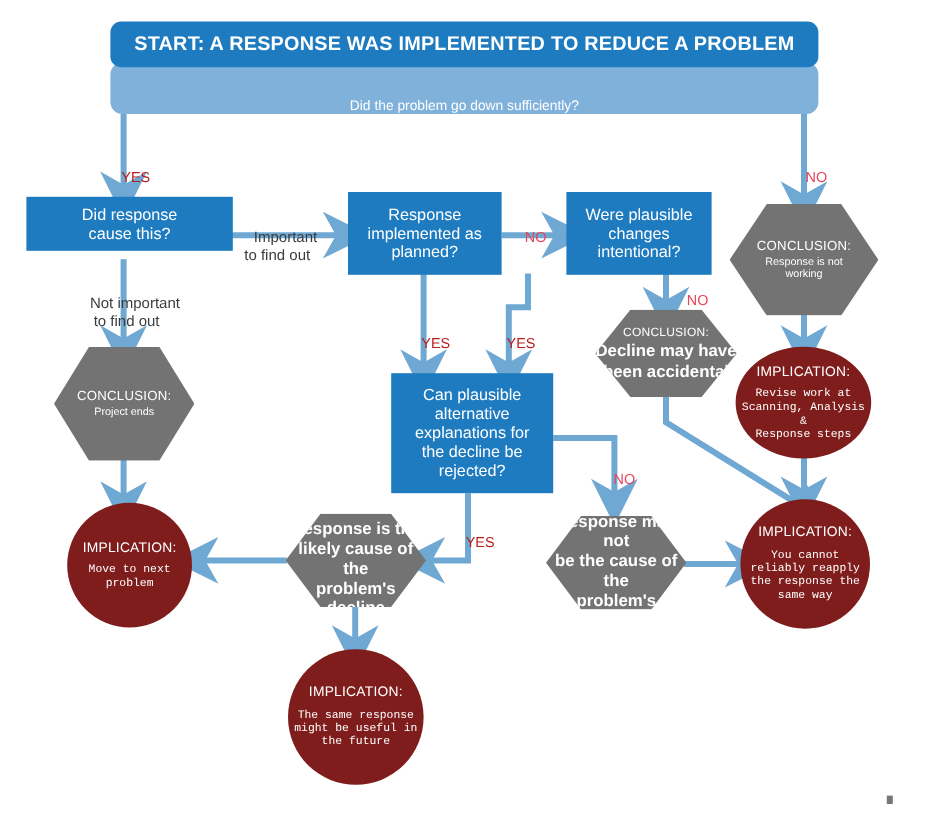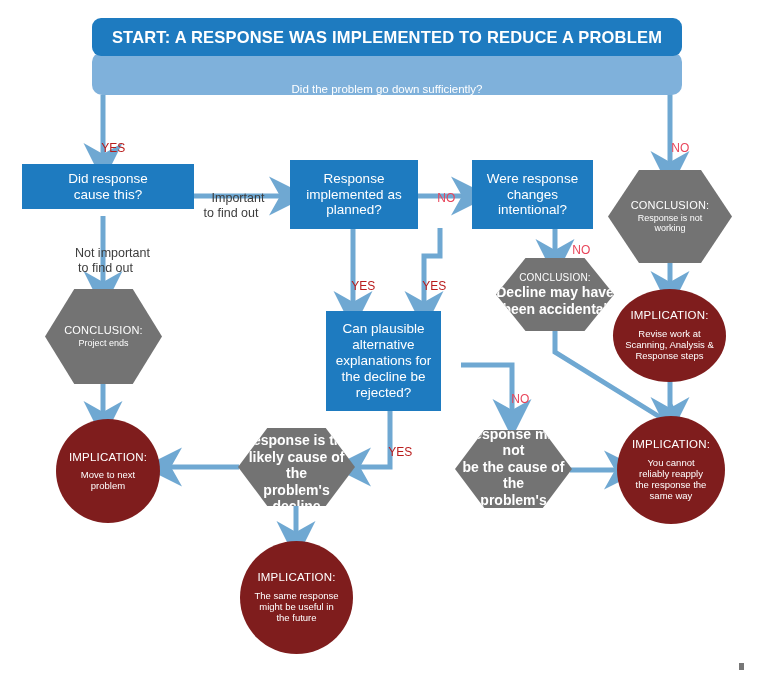--- a/index.html
+++ b/index.html
@@ -93,20 +93,21 @@
     background: #7f1d1d;
     border-radius: 50%;
   }
   .circle .title {
     font-size: 12.5px;
     letter-spacing: 0.2px;
   }
   .circle .body {
     font-size: 10px;
     margin-top: 5px;
+    font-family: Liberation Mono, monospace;
   }
   .circle.small .title { font-size: 11.5px; }
   .circle.small .body  { font-size: 9.5px; }
 
   
   .elabel {
     position: absolute;
     font-size: 12px;
     white-space: pre;
     line-height: 1.25;
@@ -192,26 +193,26 @@
 cause this?</span>
   </div>
 
   <div class="node box" style="left:290px; top:160px; width:128px; height:69px;">
     <span style="white-space:pre-line;">Response
 implemented as
 planned?</span>
   </div>
 
   <div class="node box" style="left:472px; top:160px; width:121px; height:69px;">
-    <span style="white-space:pre-line;">Were response
+    <span style="white-space:pre-line;">Were plausible
 changes
 intentional?</span>
   </div>
 
-  <div class="node box" style="left:326px; top:311px; width:115px; height:100px;">
+  <div class="node box" style="left:326px; top:311px; width:135px; height:100px;">
     <span style="white-space:pre-line;">Can plausible
 alternative
 explanations for
 the decline be
 rejected?</span>
   </div>
 
   <div class="node hex" style="left:45px; top:289px; width:117px; height:95px;">
     <span class="title">CONCLUSION:</span>
     <span class="body" style="white-space:pre-line;">Project ends</span>

